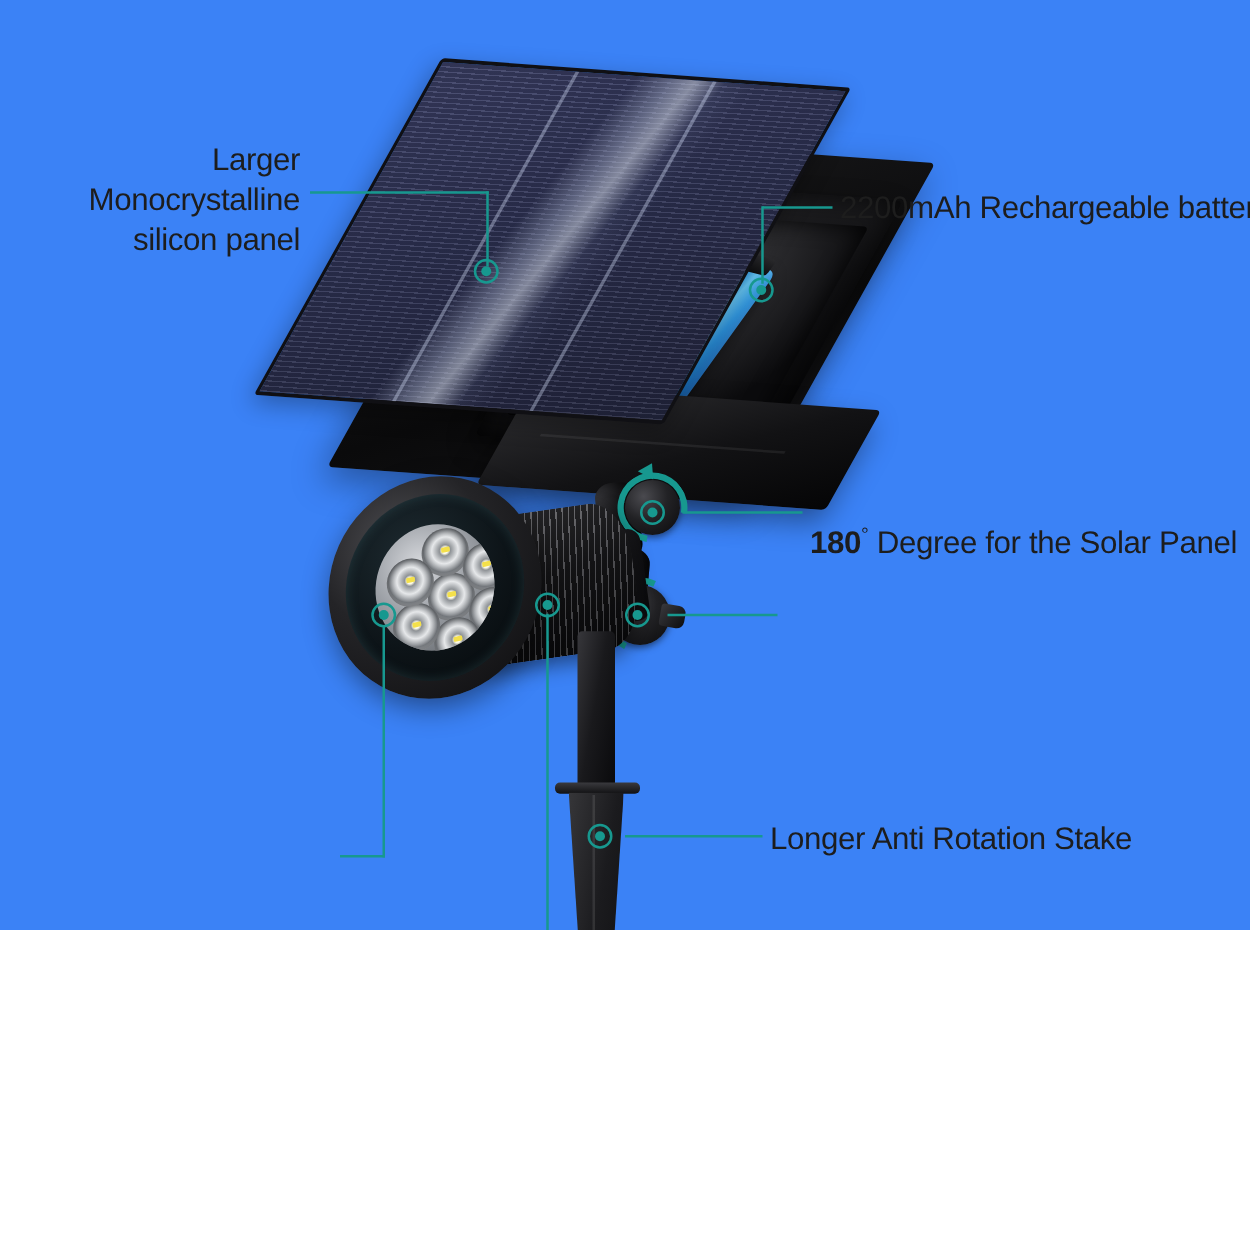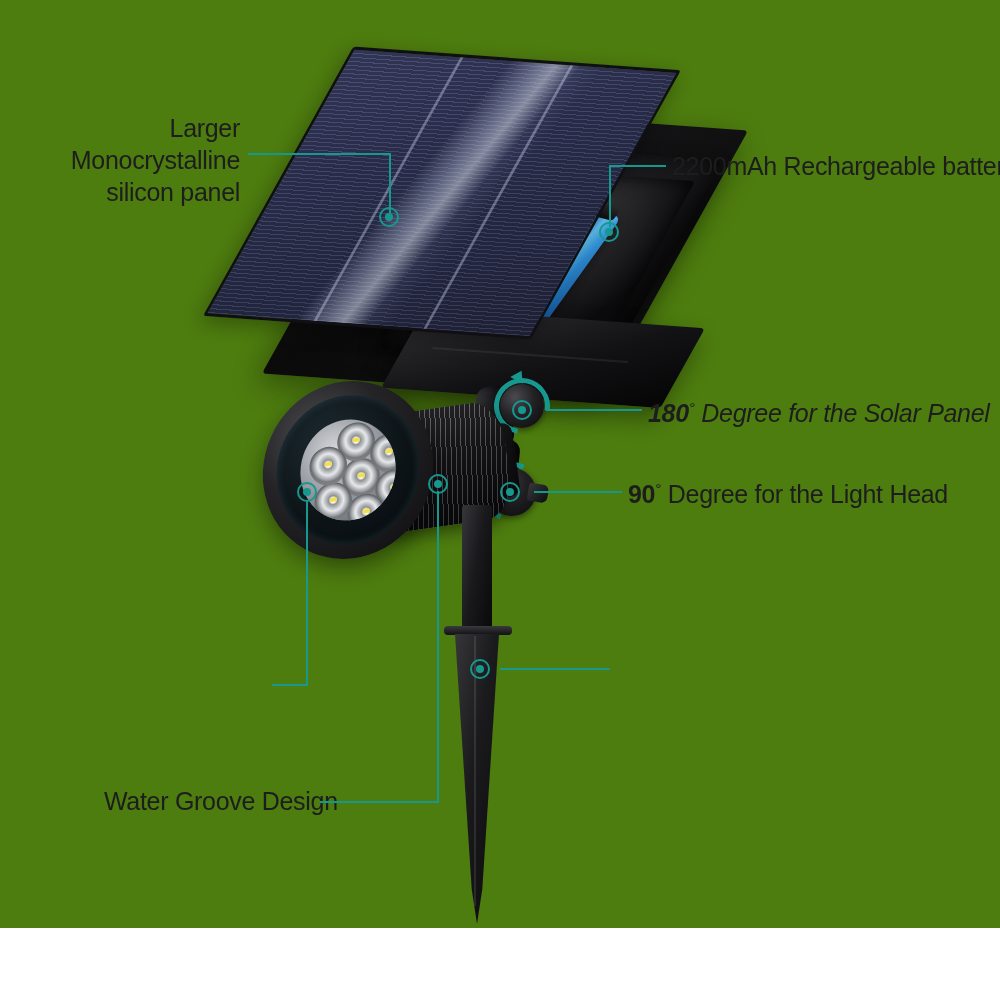--- a/index.html
+++ b/index.html
@@ -3,22 +3,22 @@
 <meta charset="utf-8">
 <style>
   html, body {
     margin: 0;
     padding: 0;
     background: #ffffff;
   }
   #stage {
     position: relative;
     width: 1000px;
-    height: 928px;
-    background: #4d7c0f;
+    height: 744px;
+    background: #3b82f6;
     overflow: hidden;
     font-family: "Liberation Sans", sans-serif;
   }
 
   
   .callout {
     position: absolute;
     font-family: "Liberation Sans", sans-serif;
     font-size: 25px;
     color: #1d1d1d;
@@ -432,32 +432,32 @@
   <div class="leader v" style="left:389px; top:153px; height:60px;"></div>
   <div class="marker on-dark" style="left:379px; top:207px;"></div>
 
   <div class="callout" style="left:672px; top:150px;">
     <span>2200mAh Rechargeable battery</span>
   </div>
   <div class="leader h" style="left:610px; top:165px; width:56px;"></div>
   <div class="leader v" style="left:609px; top:165px; height:62px;"></div>
   <div class="marker on-dark" style="left:599px; top:222px;"></div>
 
-  <div class="callout" style="left:648px; top:397px;font-style:italic;">
+  <div class="callout" style="left:648px; top:418px;">
     <span class="lead-num">180</span><span class="deg">°</span><span> Degree for the Solar Panel</span>
   </div>
   <div class="leader h" style="left:546px; top:409px; width:96px;"></div>
   <div class="marker" style="left:512px; top:400px;"></div>
 
-  <div class="callout" style="left:628px; top:478px;">
-    <span class="lead-num">90</span><span class="deg">°</span><span> Degree for the Light Head</span>
-  </div>
   <div class="leader h" style="left:534px; top:491px; width:88px;"></div>
   <div class="marker" style="left:500px; top:482px;"></div>
 
+  <div class="callout" style="left:616px; top:655px;">
+    <span>Longer Anti Rotation Stake</span>
+  </div>
   <div class="leader h" style="left:500px; top:668px; width:110px;"></div>
   <div class="marker on-dark" style="left:470px; top:659px;"></div>
 
   <div class="leader h" style="left:272px; top:684px; width:36px;"></div>
   <div class="leader v" style="left:306px; top:500px; height:186px;"></div>
   <div class="marker on-dark" style="left:297px; top:482px;"></div>
 
   <div class="callout" style="left:104px; top:785px;">
     <span>Water Groove Design</span>
   </div>

